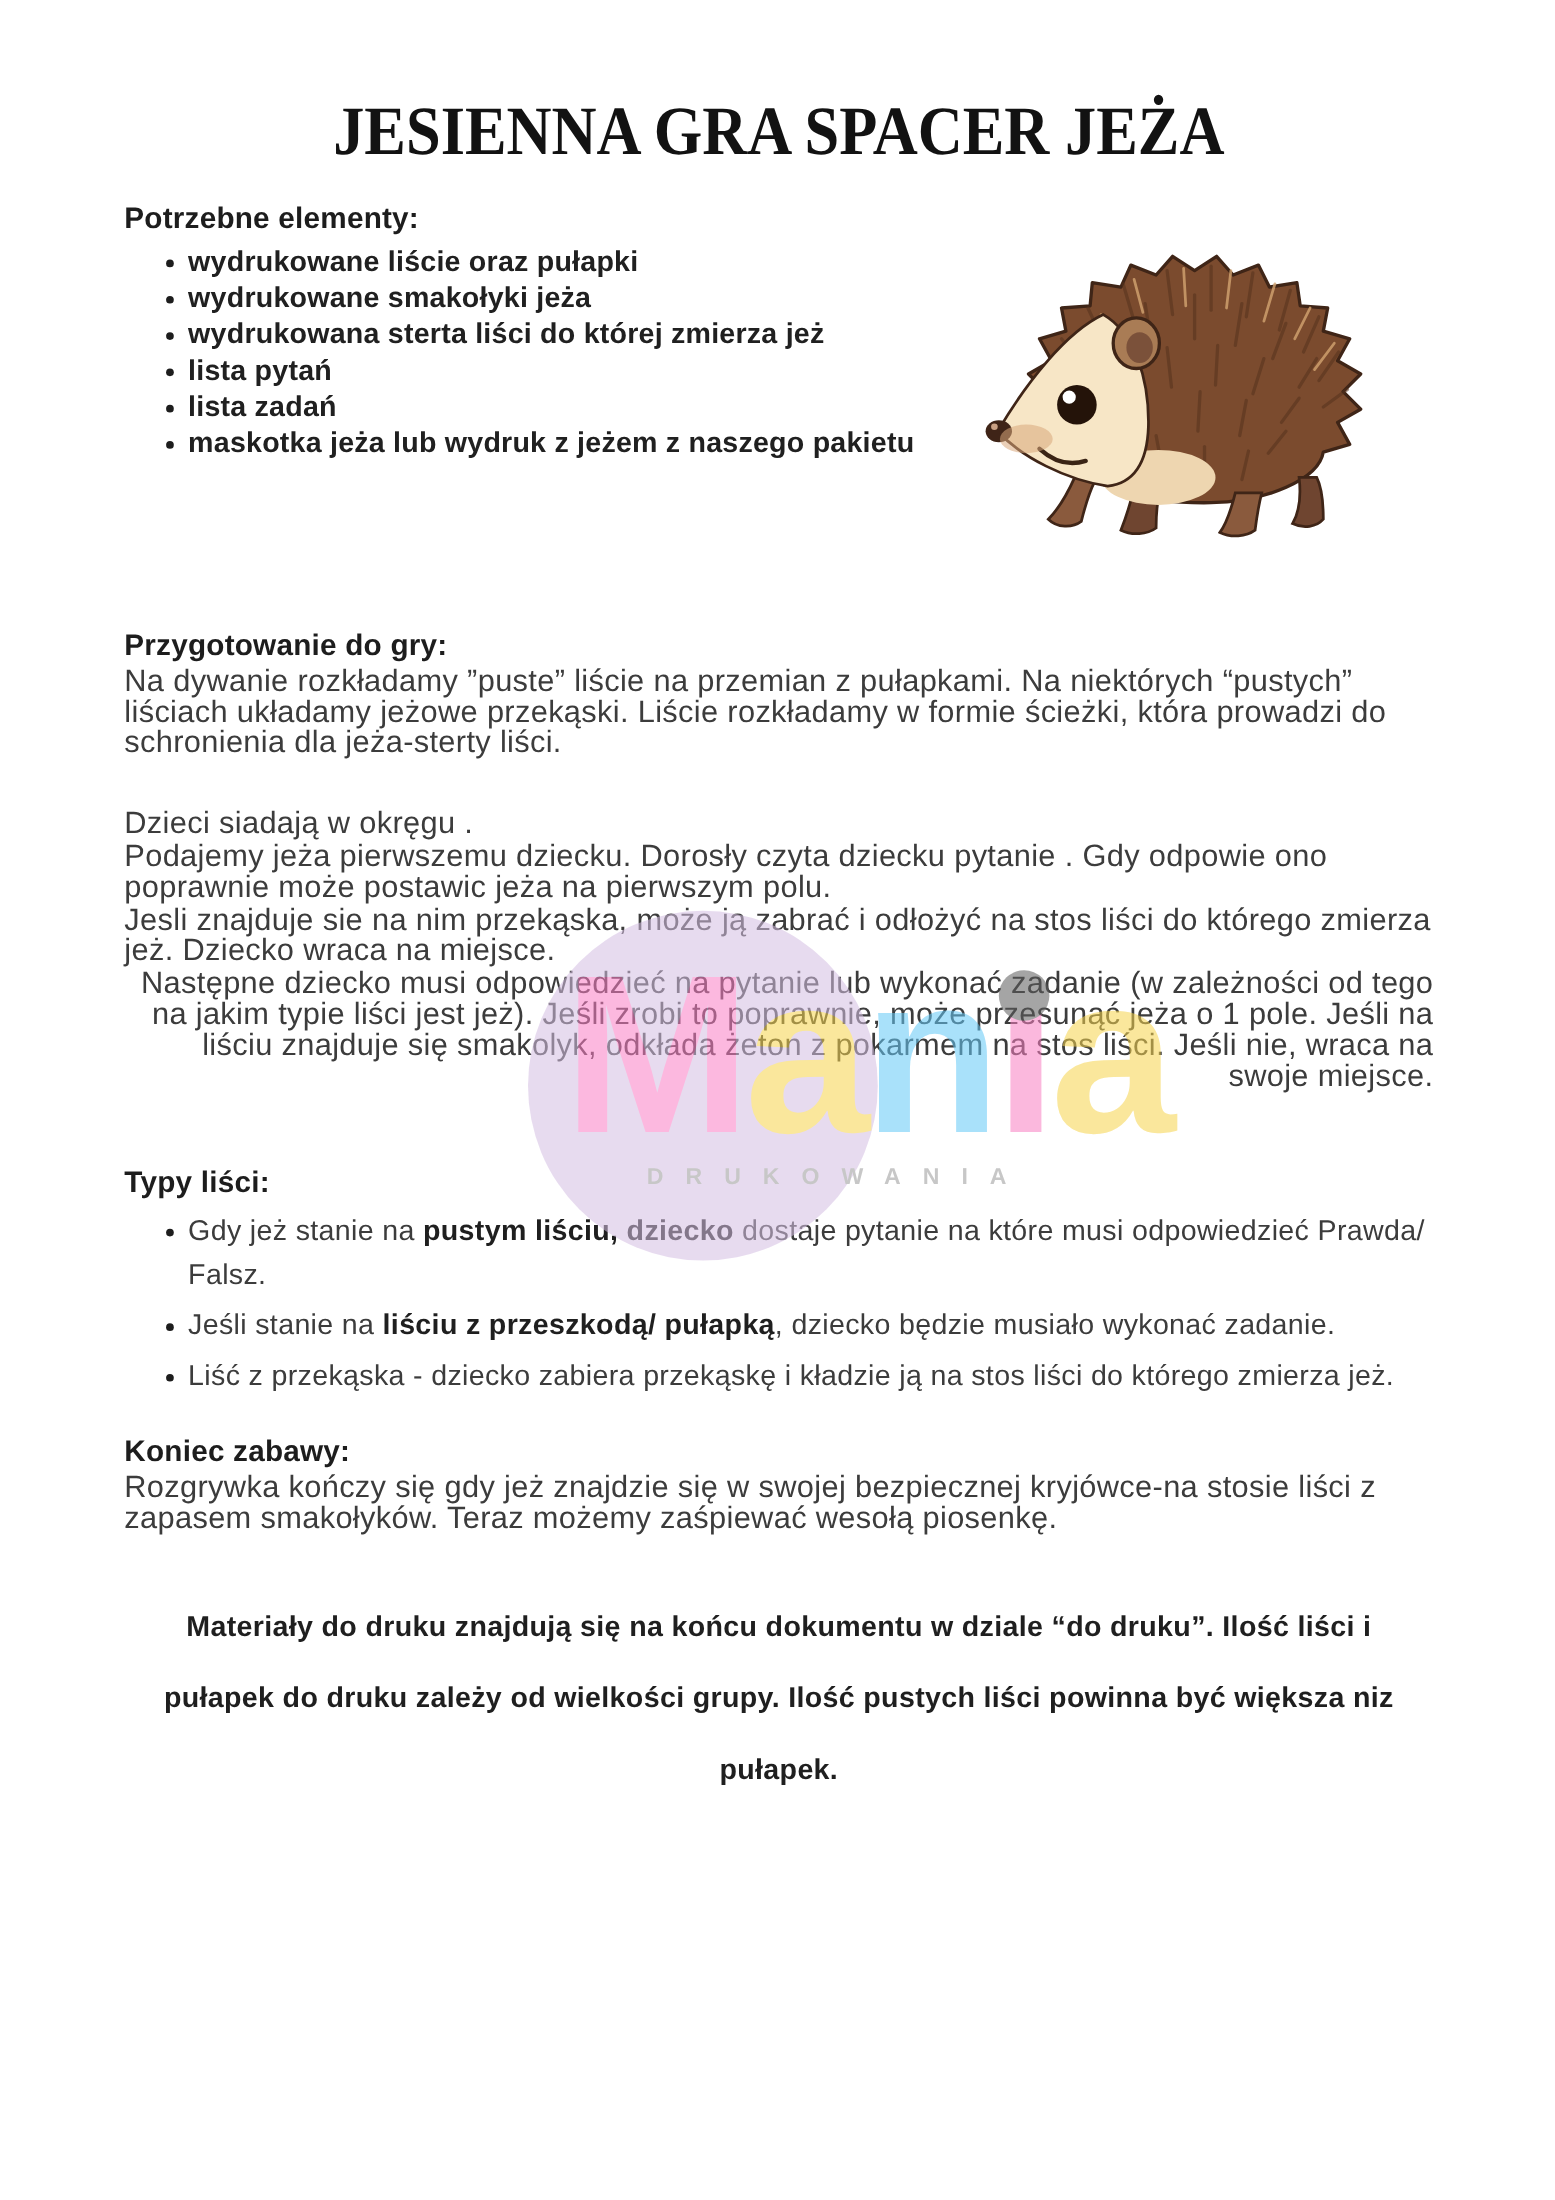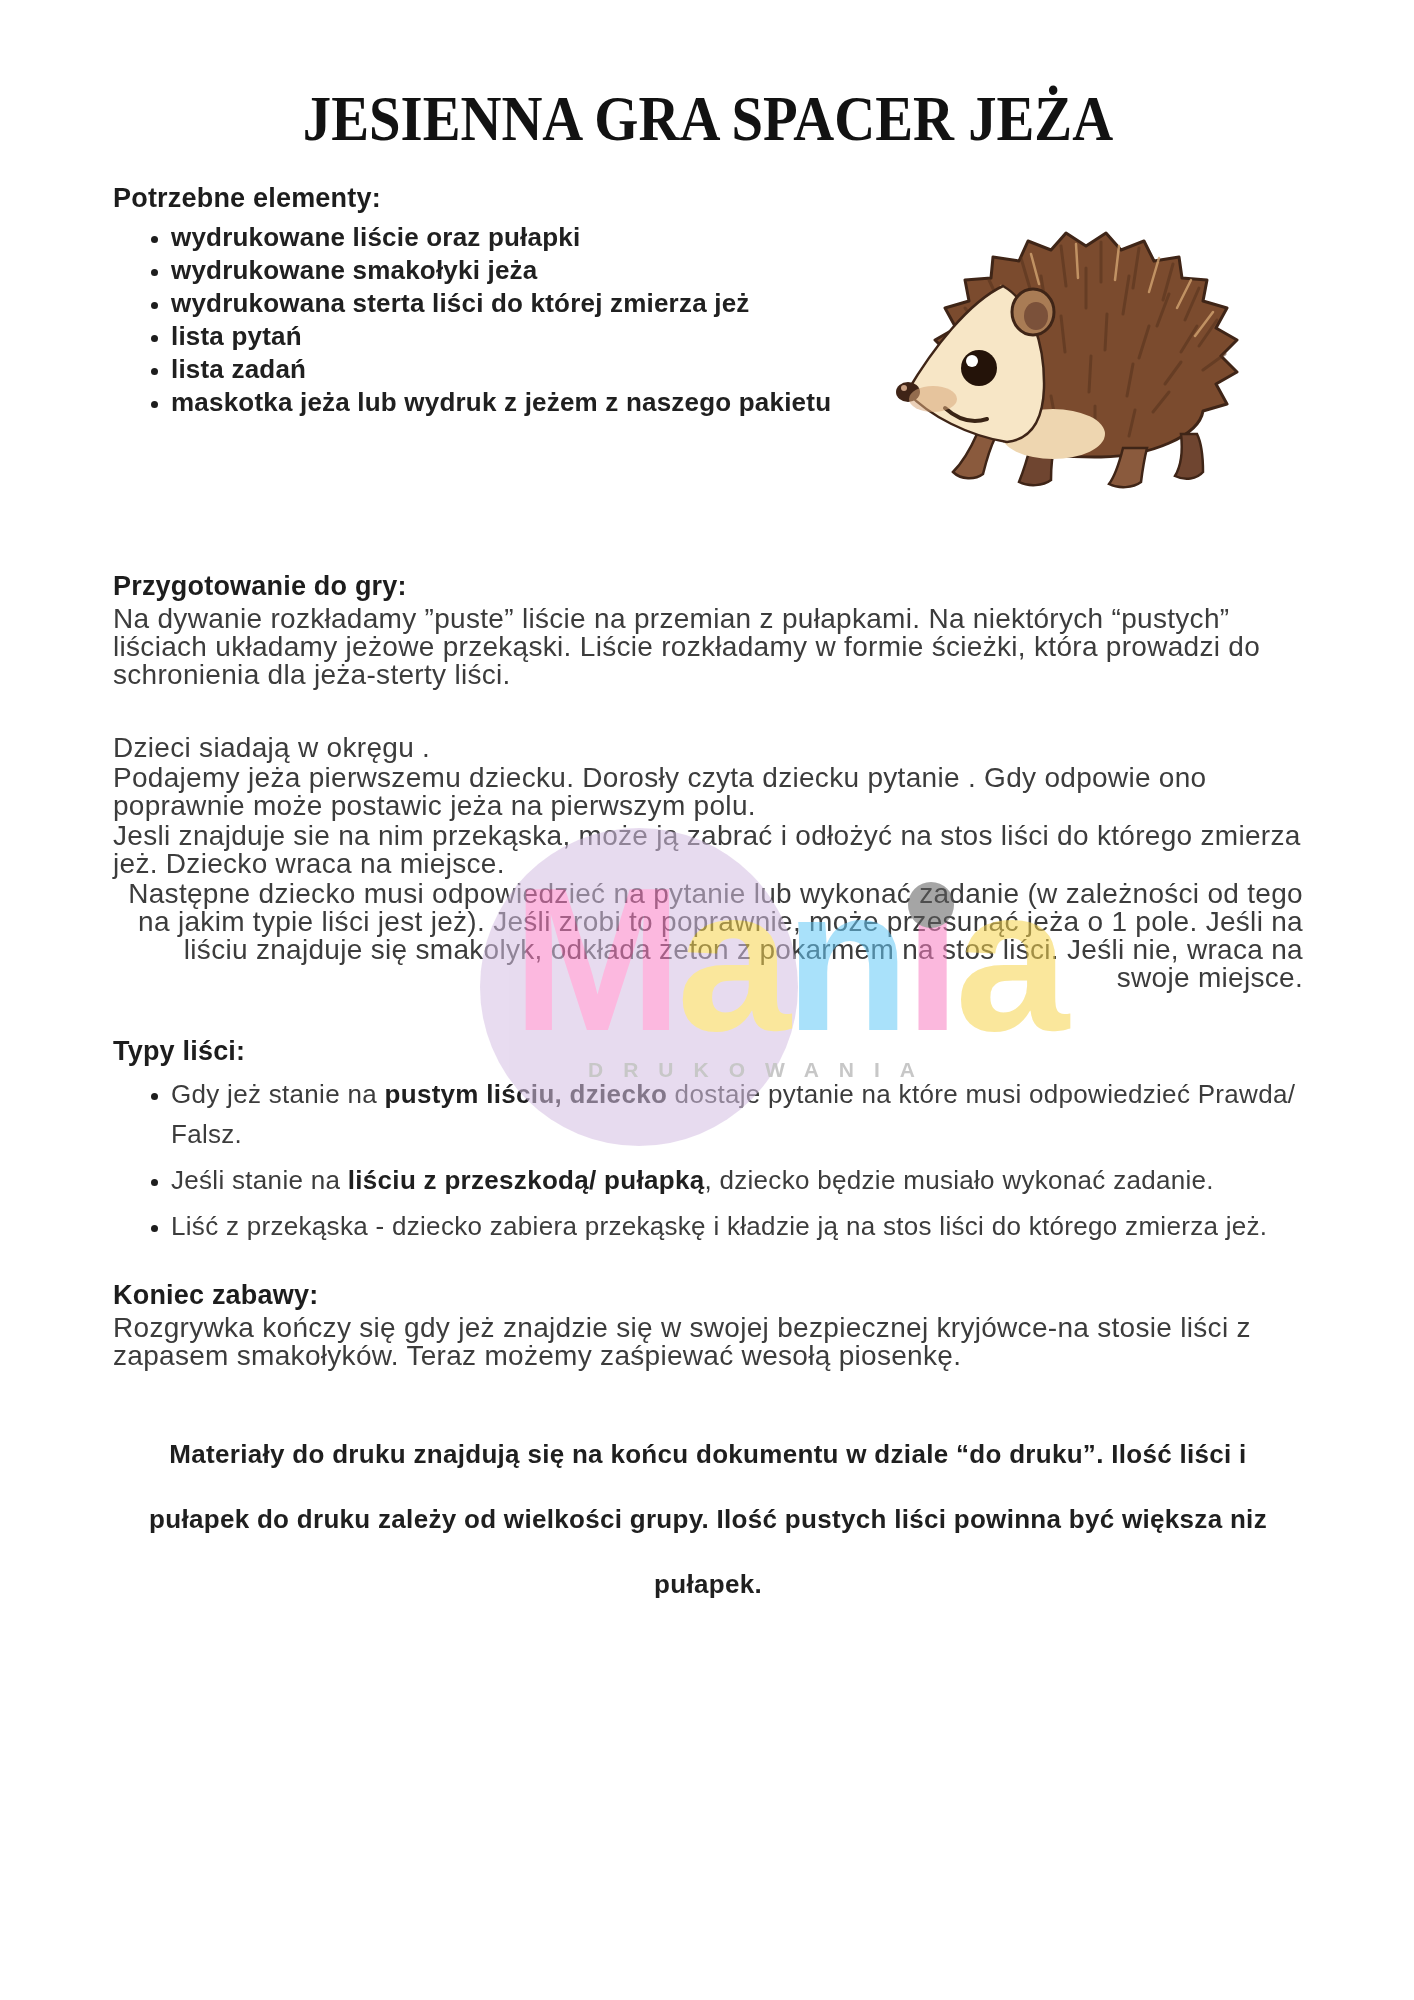--- a/index.html
+++ b/index.html
@@ -17,21 +17,21 @@
   p.body{font-size:28px;line-height:28px;letter-spacing:.3px;margin:2px 0 0 0;max-width:1190px;}
   ul{list-style:disc;margin:6px 0 0 0;padding-left:58px;}
   li::marker{color:#1d1d1d;font-size:22px;}
   .needed-list li{font-weight:700;color:#202020;font-size:26px;line-height:33px;letter-spacing:.2px;}
   .leaf-list li{font-size:26px;line-height:40px;letter-spacing:.3px;margin-bottom:6px;max-width:1130px;}
   .leaf-list .b{font-weight:700;color:#1f1f1f;}
   .sec-prep{margin-top:150px;}
   .sec-flow{margin-top:45px;}
   .gap-par{margin-top:38px;}
   .gap-par2{margin-top:45px;text-align:right;}
-  .sec-types{margin-top:42px;}
+  .sec-types{margin-top:66px;}
   .sec-end{margin-top:32px;}
   .footer-note{
     font-size:26px;font-weight:700;color:#1f1f1f;line-height:65px;letter-spacing:.3px;
     text-align:center;max-width:1120px;margin:52px auto 0 auto;
   }
   
   #watermark{position:absolute;left:0;top:0;width:1414px;height:2000px;opacity:.55;pointer-events:none;z-index:6;}
   .wm-circle{position:absolute;left:480px;top:828px;width:318px;height:318px;border-radius:50%;}
   .wm-word{position:absolute;left:512px;top:856px;font-size:205px;font-weight:700;line-height:1;letter-spacing:-6px;white-space:nowrap;}
   .wm-dot{position:absolute;left:908px;top:882px;width:46px;height:46px;border-radius:50%;}

